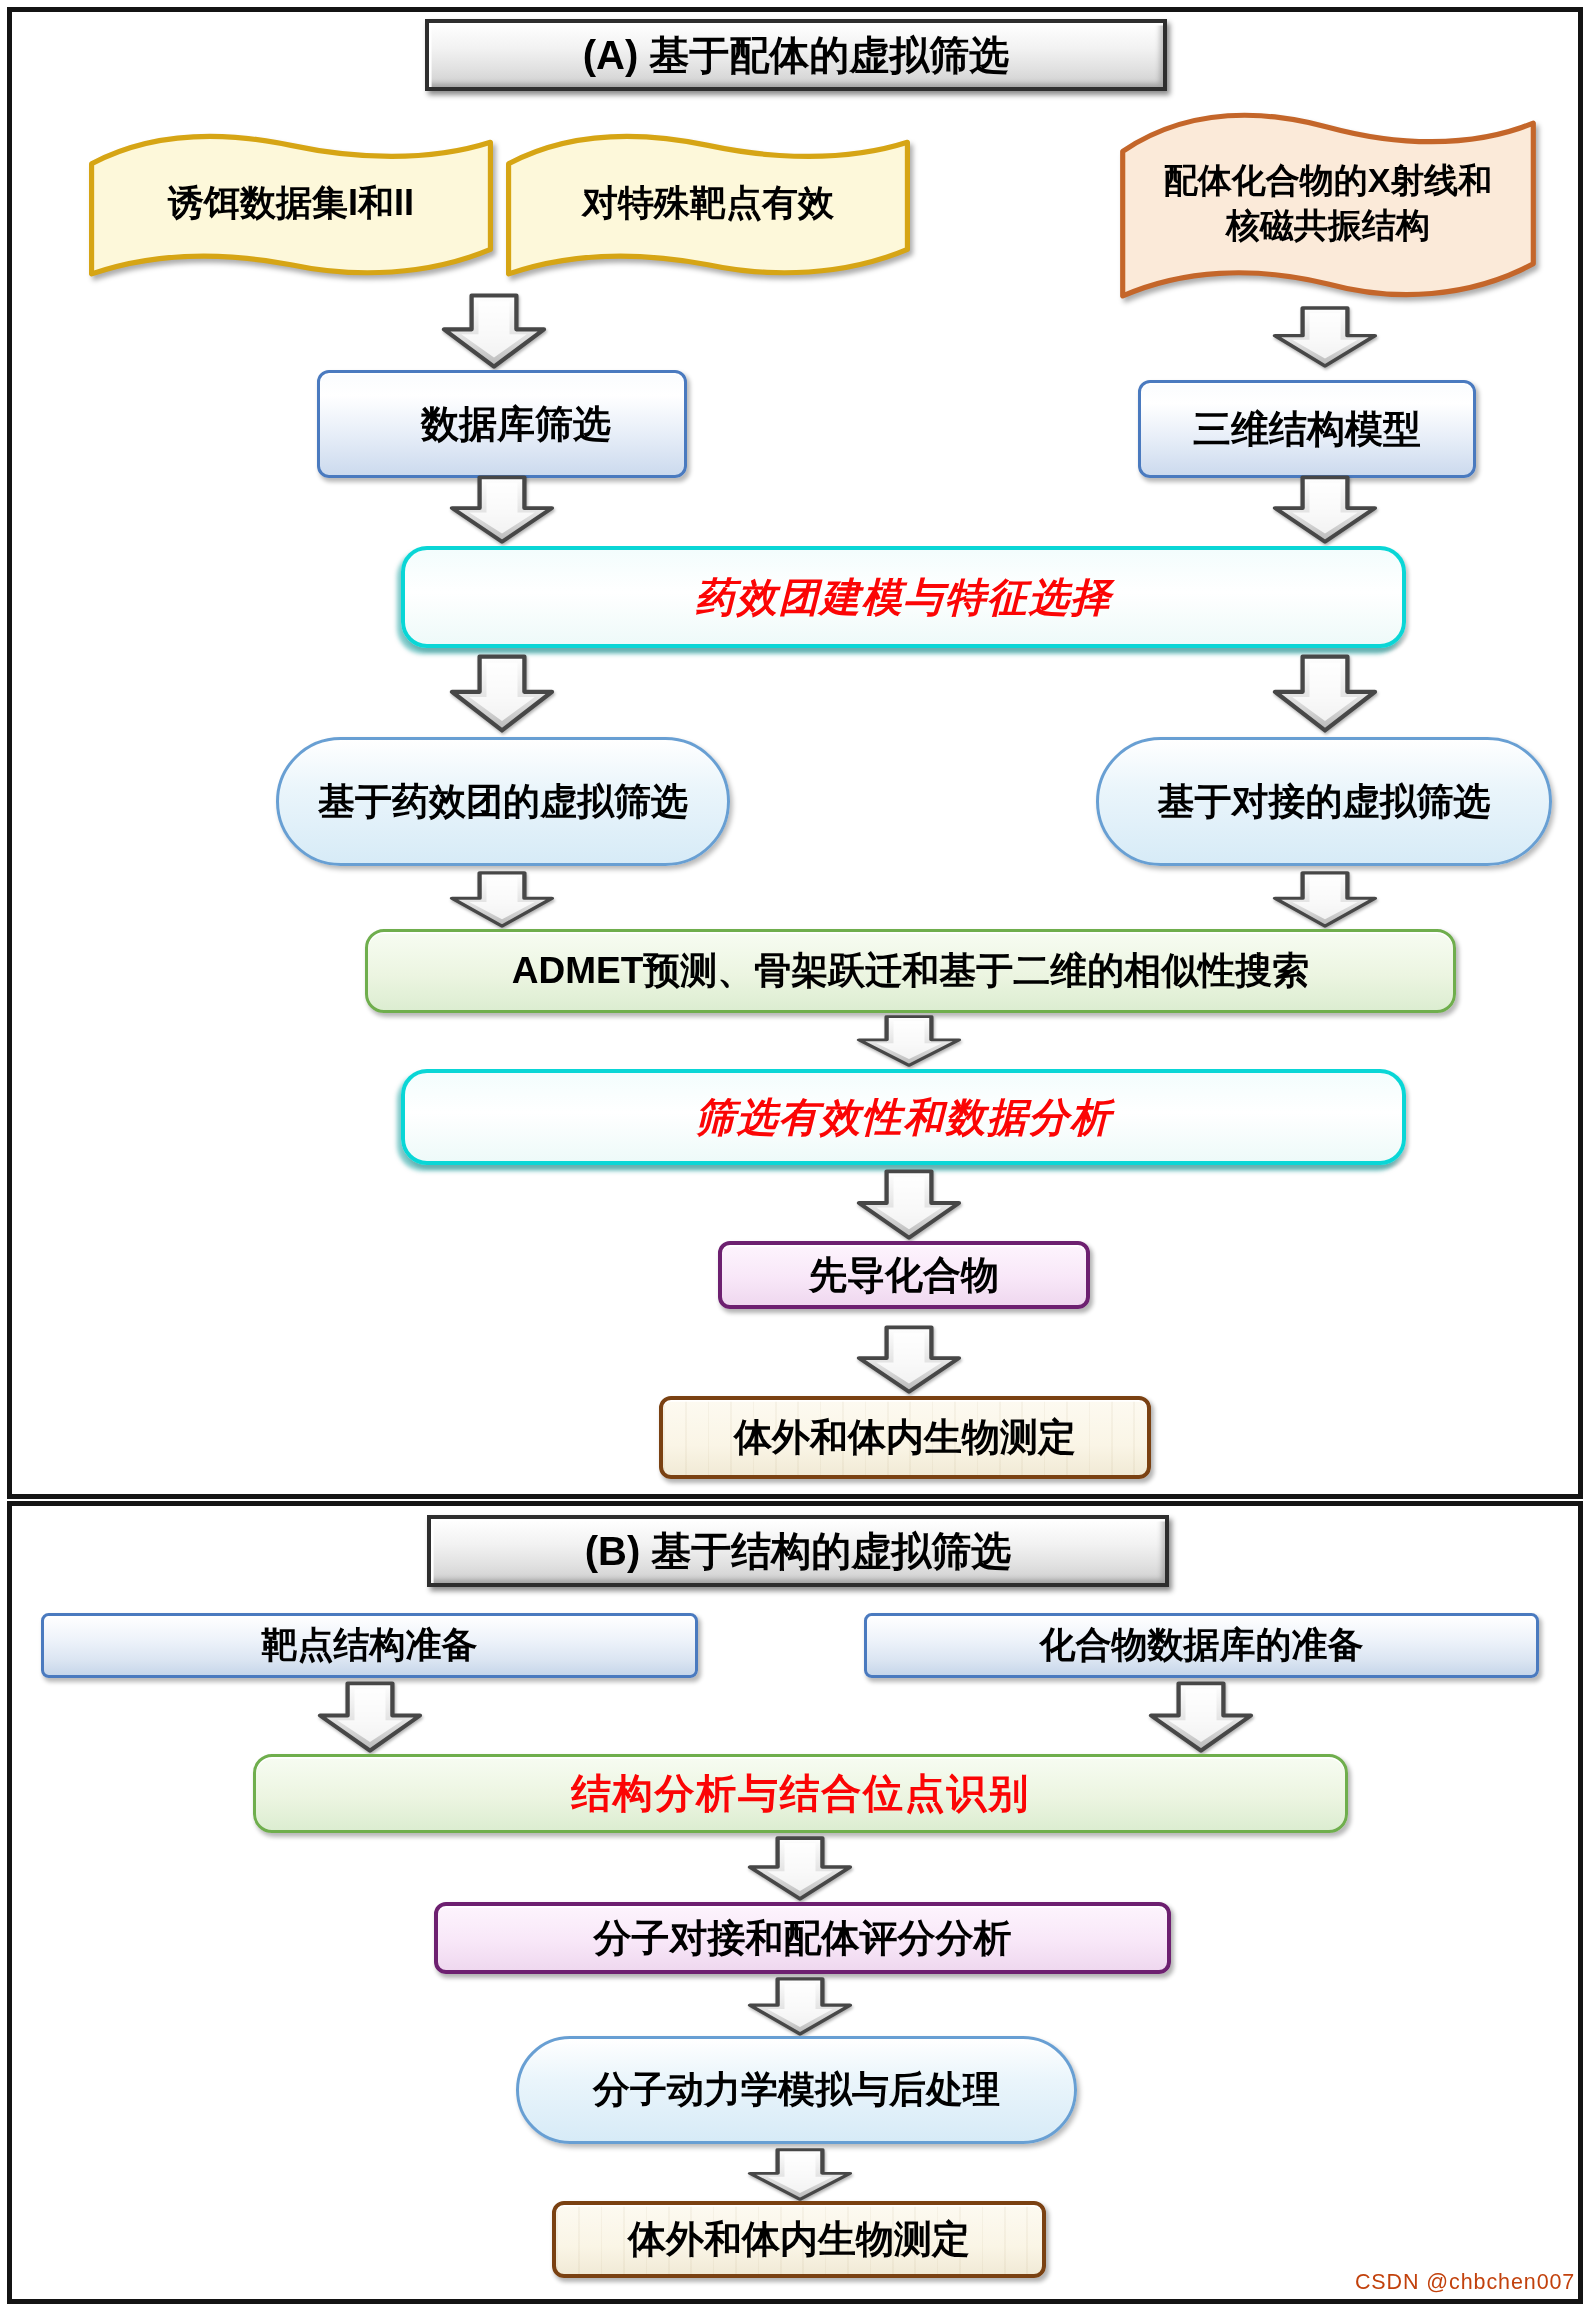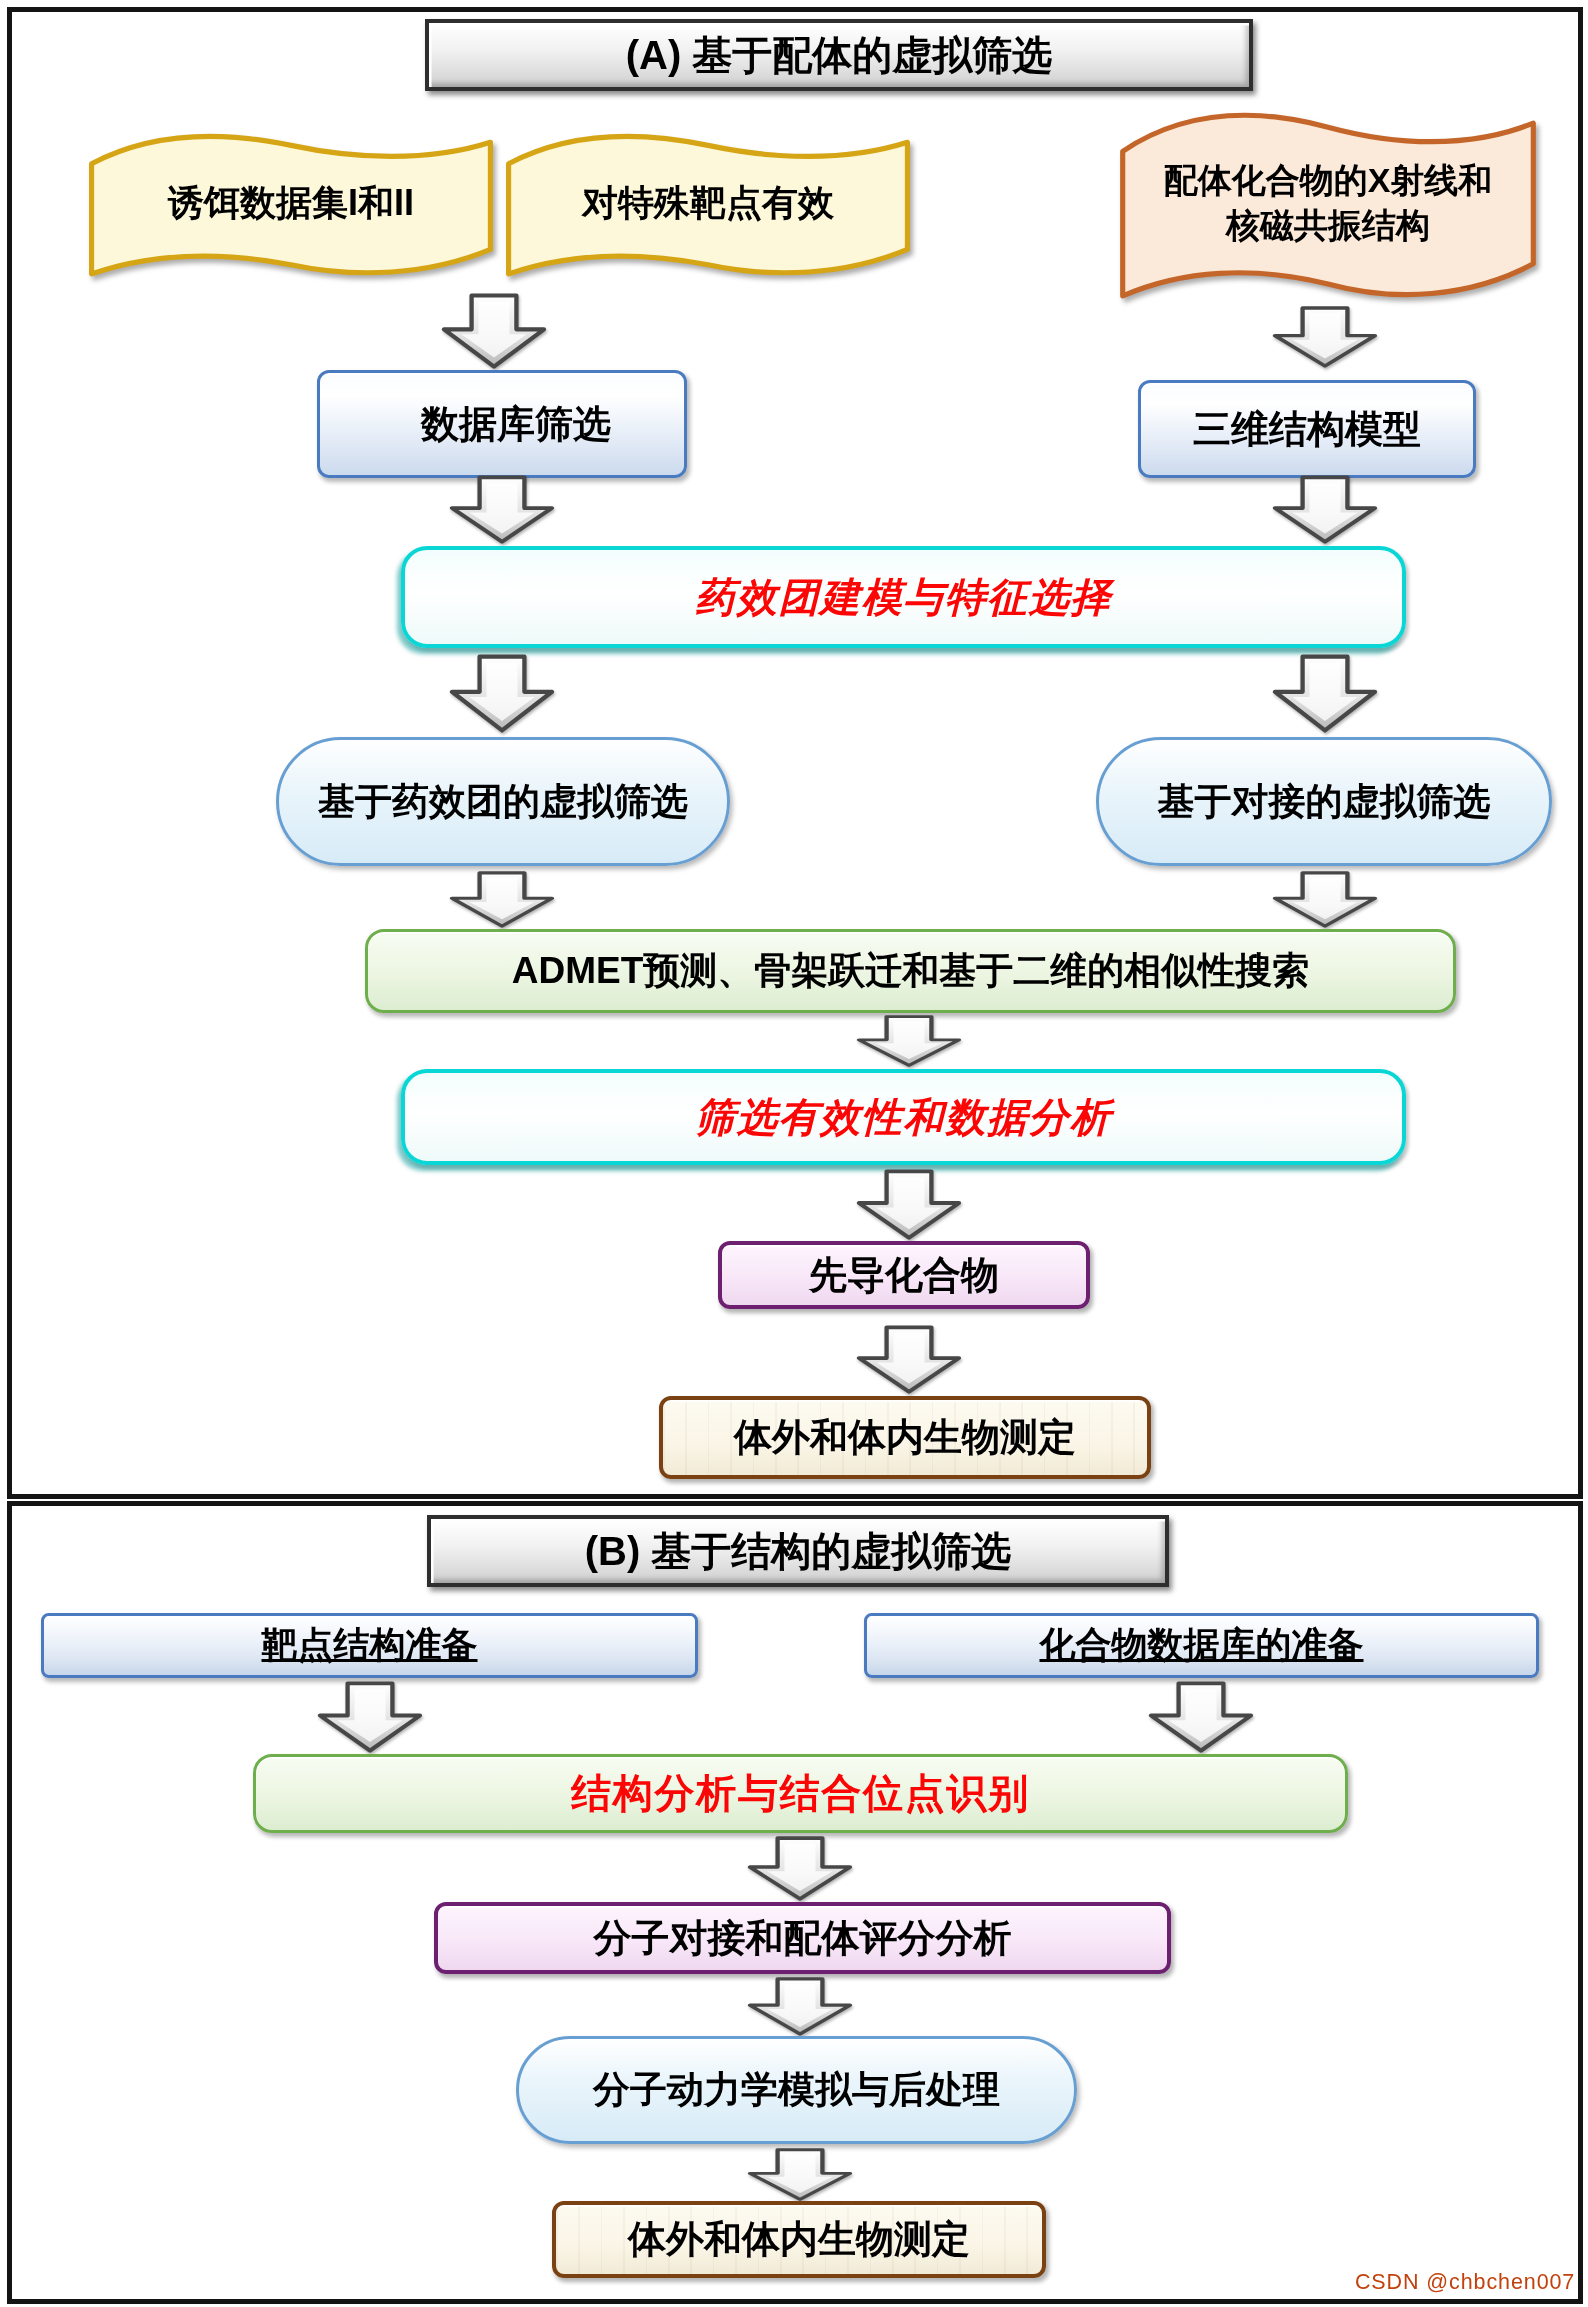--- a/index.html
+++ b/index.html
@@ -22,21 +22,20 @@
     border:3.4px solid #4a7abf;border-radius:12px;
     background:linear-gradient(180deg,#fafcfe 0%,#ffffff 22%,#e7eef8 60%,#ccdaee 100%);
     box-shadow:2.6px 3.4px 4.3px rgba(0,0,0,.28), inset 0 1.7px 0 #fff;
     font-size:38px;
   }
   .blue-box-b{
     border:3.4px solid #4a7abf;border-radius:7.7px;
     background:linear-gradient(180deg,#ffffff 0%,#eef3fa 40%,#dbe5f2 75%,#c6d6ea 100%);
     box-shadow:2.6px 3.4px 4.3px rgba(0,0,0,.28), inset 0 1.7px 0 #fff;
     font-size:36px;
-    text-decoration:underline;
   }
   .cyan-box{
     border:4.3px solid #0ad6d6;border-radius:26px;
     background:linear-gradient(180deg,#f3fdfd 0%,#ffffff 45%,#eefaf9 100%);
     box-shadow:-3.4px 5.2px 4.3px rgba(0,150,150,.5), 2.6px 3.4px 3.4px rgba(0,0,0,.2);
     font-size:40px;color:#fb0505;font-style:italic;letter-spacing:1.7px;
   }
   .green-box{
     border:3.4px solid #6fae4d;border-radius:19px;
     background:linear-gradient(180deg,#f7fcf2 0%,#ecf5e1 55%,#dcedd1 100%);
@@ -89,21 +88,21 @@
       <stop offset="1" stop-color="#b9b9b9"></stop>
     </linearGradient>
   </defs>
 </svg>
 
 <div id="canvas">
 
   <div class="frame" style="left:6.9px;top:6.9px;width:1566px;height:1482px;"></div>
   <div class="frame" style="left:6.9px;top:1501px;width:1566px;height:793px;"></div>
 
-  <div class="node title-box" style="left:425px;top:19px;width:828px;height:72px;">(A) 基于配体的虚拟筛选</div>
+  <div class="node title-box" style="left:425px;top:19px;width:742px;height:72px;">(A) 基于配体的虚拟筛选</div>
 
   <div class="flag" style="left:89px;top:127px;width:404px;height:153px;">
       <svg viewBox="0 0 470 178">
         <path d="M 3,42.7 C 70.5,7.1 150.4,3.6 235.0,21.4 C 310.2,37.4 394.8,40.9 467,17.8 L 467,142.4 C 394.8,172.7 310.2,176.2 235.0,160.2 C 150.4,144.2 70.5,147.7 3,170.9 Z" fill="#fdf8da" stroke="#d6a515" stroke-width="6" stroke-linejoin="round"></path>
       </svg>
     <div class="flag-label" style="font-size:36px;">诱饵数据集I和II</div>
   </div>
   <div class="flag" style="left:506px;top:127px;width:404px;height:153px;">
       <svg viewBox="0 0 470 178">
         <path d="M 3,42.7 C 70.5,7.1 150.4,3.6 235.0,21.4 C 310.2,37.4 394.8,40.9 467,17.8 L 467,142.4 C 394.8,172.7 310.2,176.2 235.0,160.2 C 150.4,144.2 70.5,147.7 3,170.9 Z" fill="#fdf8da" stroke="#d6a515" stroke-width="6" stroke-linejoin="round"></path>

